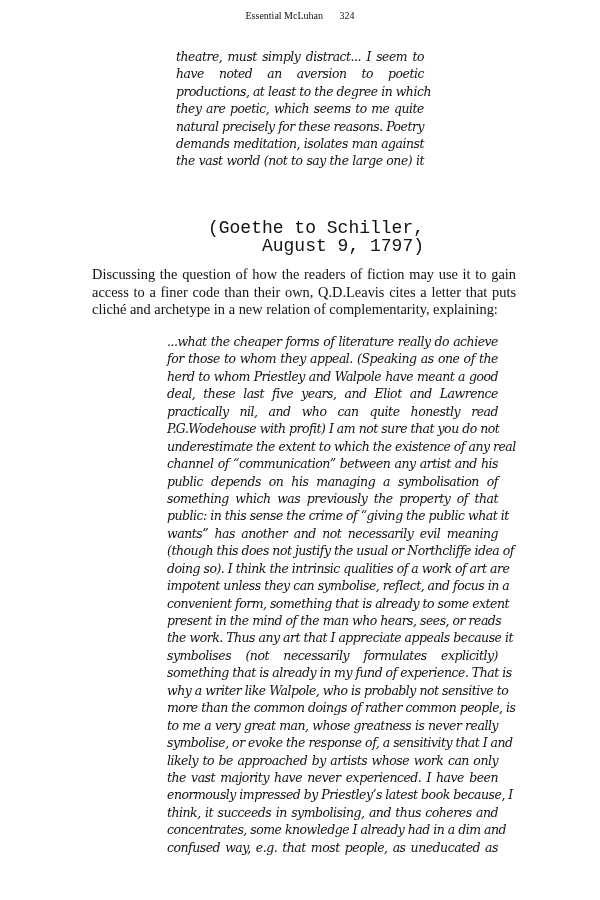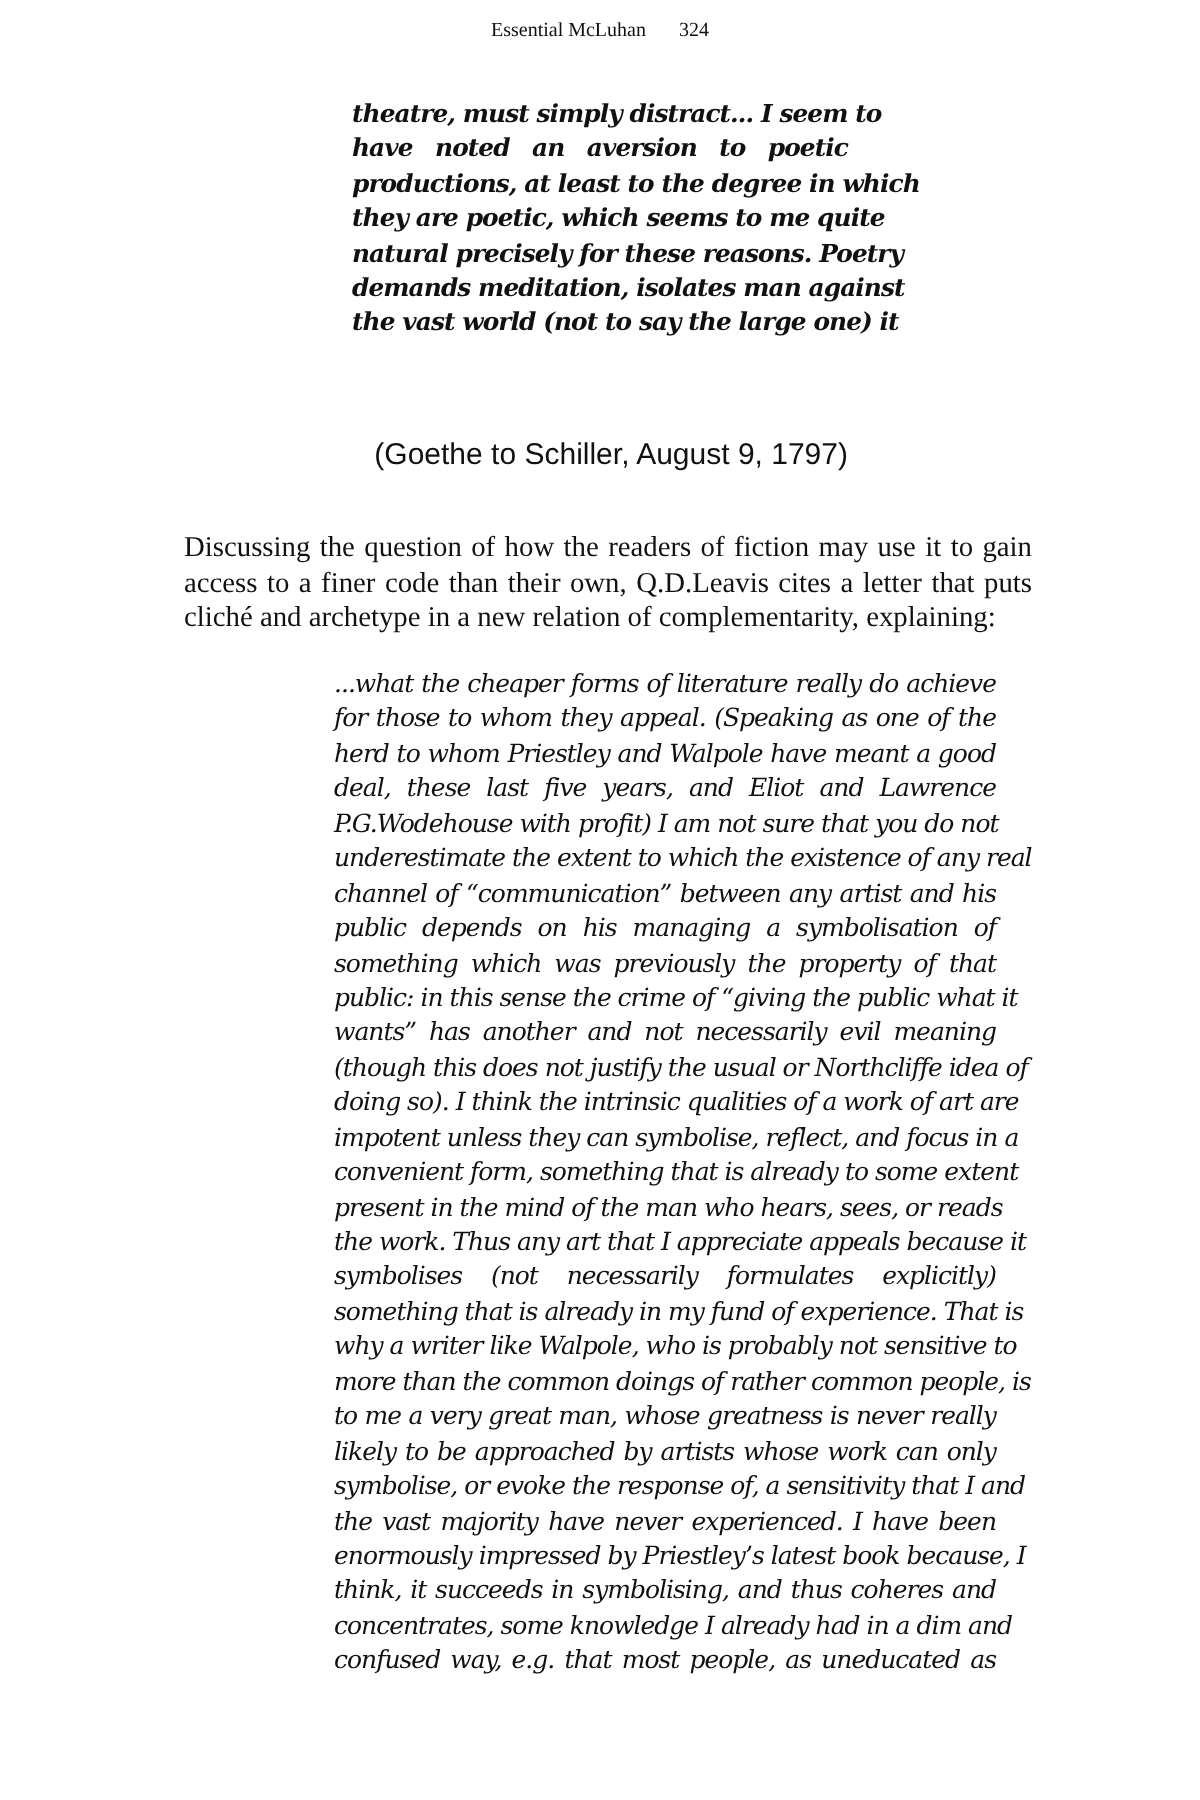--- a/index.html
+++ b/index.html
@@ -6,24 +6,24 @@
     body { width: 600px; height: 900px; position: relative; overflow: hidden; color: #111; }
     .page { position: absolute; left: 0; top: 0; width: 600px; height: 900px; background: #fff; }
     .header { position: absolute; top: 7px; left: 0; width: 600px; text-align: center;
       font-family: "Liberation Serif", serif; font-size: 10px; line-height: 18px; }
     .header .title { margin-right: 14px; }
     .block { position: absolute; }
     .line { display: block; white-space: nowrap; height: 17.4px; line-height: 17.4px;
       font-family: "DejaVu Serif", serif; font-style: italic; font-size: 12.6px; letter-spacing: -0.35px;
       text-align: justify; text-align-last: justify; }
     .line.last { text-align-last: left; }
-    .verse { left: 176px; top: 48px; width: 248px; font-weight: bold; }
+    .verse { left: 176px; top: 48px; width: 248px; }
     .verse .line { font-size: 12.4px; letter-spacing: -0.45px; }
     .attribution { position: absolute; left: 176px; top: 219px; width: 248px; text-align: right;
-      font-family: Liberation Sans, sans-serif; font-size: 15px; line-height: 18px; }
+      font-family: Liberation Mono, monospace; font-size: 18px; line-height: 18px; }
     .para { left: 92px; top: 266px; width: 424px; }
     .para .line { font-family: "Liberation Serif", serif; font-style: normal; font-size: 14.4px;
       letter-spacing: 0; height: 17.6px; line-height: 17.6px; }
     .quote { left: 135px; top: 333px; width: 331px; margin-left: 32px; }
     .quote .line { height: 17.45px; line-height: 17.45px; font-size: 12.5px; letter-spacing: -0.5px; }
   </style>
 </head>
 <body>
 
 <div class="page">
@@ -48,40 +48,41 @@
     <span class="line">Discussing the question of how the readers of fiction may use it to gain</span>
     <span class="line">access to a finer code than their own, Q.D.Leavis cites a letter that puts</span>
     <span class="line last">cliché and archetype in a new relation of complementarity, explaining:</span>
   </div>
 
   <div class="block quote">
     <span class="line">...what the cheaper forms of literature really do achieve</span>
     <span class="line">for those to whom they appeal. (Speaking as one of the</span>
     <span class="line">herd to whom Priestley and Walpole have meant a good</span>
     <span class="line">deal, these last five years, and Eliot and Lawrence</span>
+    <span class="line">practically nil, and who can quite honestly read</span>
     <span class="line">P.G.Wodehouse with profit) I am not sure that you do not</span>
     <span class="line">underestimate the extent to which the existence of any real</span>
     <span class="line">channel of “communication” between any artist and his</span>
     <span class="line">public depends on his managing a symbolisation of</span>
     <span class="line">something which was previously the property of that</span>
     <span class="line">public: in this sense the crime of “giving the public what it</span>
     <span class="line">wants” has another and not necessarily evil meaning</span>
     <span class="line">(though this does not justify the usual or Northcliffe idea of</span>
     <span class="line">doing so). I think the intrinsic qualities of a work of art are</span>
     <span class="line">impotent unless they can symbolise, reflect, and focus in a</span>
     <span class="line">convenient form, something that is already to some extent</span>
     <span class="line">present in the mind of the man who hears, sees, or reads</span>
     <span class="line">the work. Thus any art that I appreciate appeals because it</span>
     <span class="line">symbolises (not necessarily formulates explicitly)</span>
     <span class="line">something that is already in my fund of experience. That is</span>
     <span class="line">why a writer like Walpole, who is probably not sensitive to</span>
     <span class="line">more than the common doings of rather common people, is</span>
     <span class="line">to me a very great man, whose greatness is never really</span>
+    <span class="line">symbolise, or evoke the response of, a sensitivity that I and</span>
     <span class="line">likely to be approached by artists whose work can only</span>
-    <span class="line">symbolise, or evoke the response of, a sensitivity that I and</span>
     <span class="line">the vast majority have never experienced. I have been</span>
     <span class="line">enormously impressed by Priestley’s latest book because, I</span>
     <span class="line">think, it succeeds in symbolising, and thus coheres and</span>
     <span class="line">concentrates, some knowledge I already had in a dim and</span>
     <span class="line">confused way, e.g. that most people, as uneducated as</span>
   </div>
 
 </div>
 
 </body></html>

